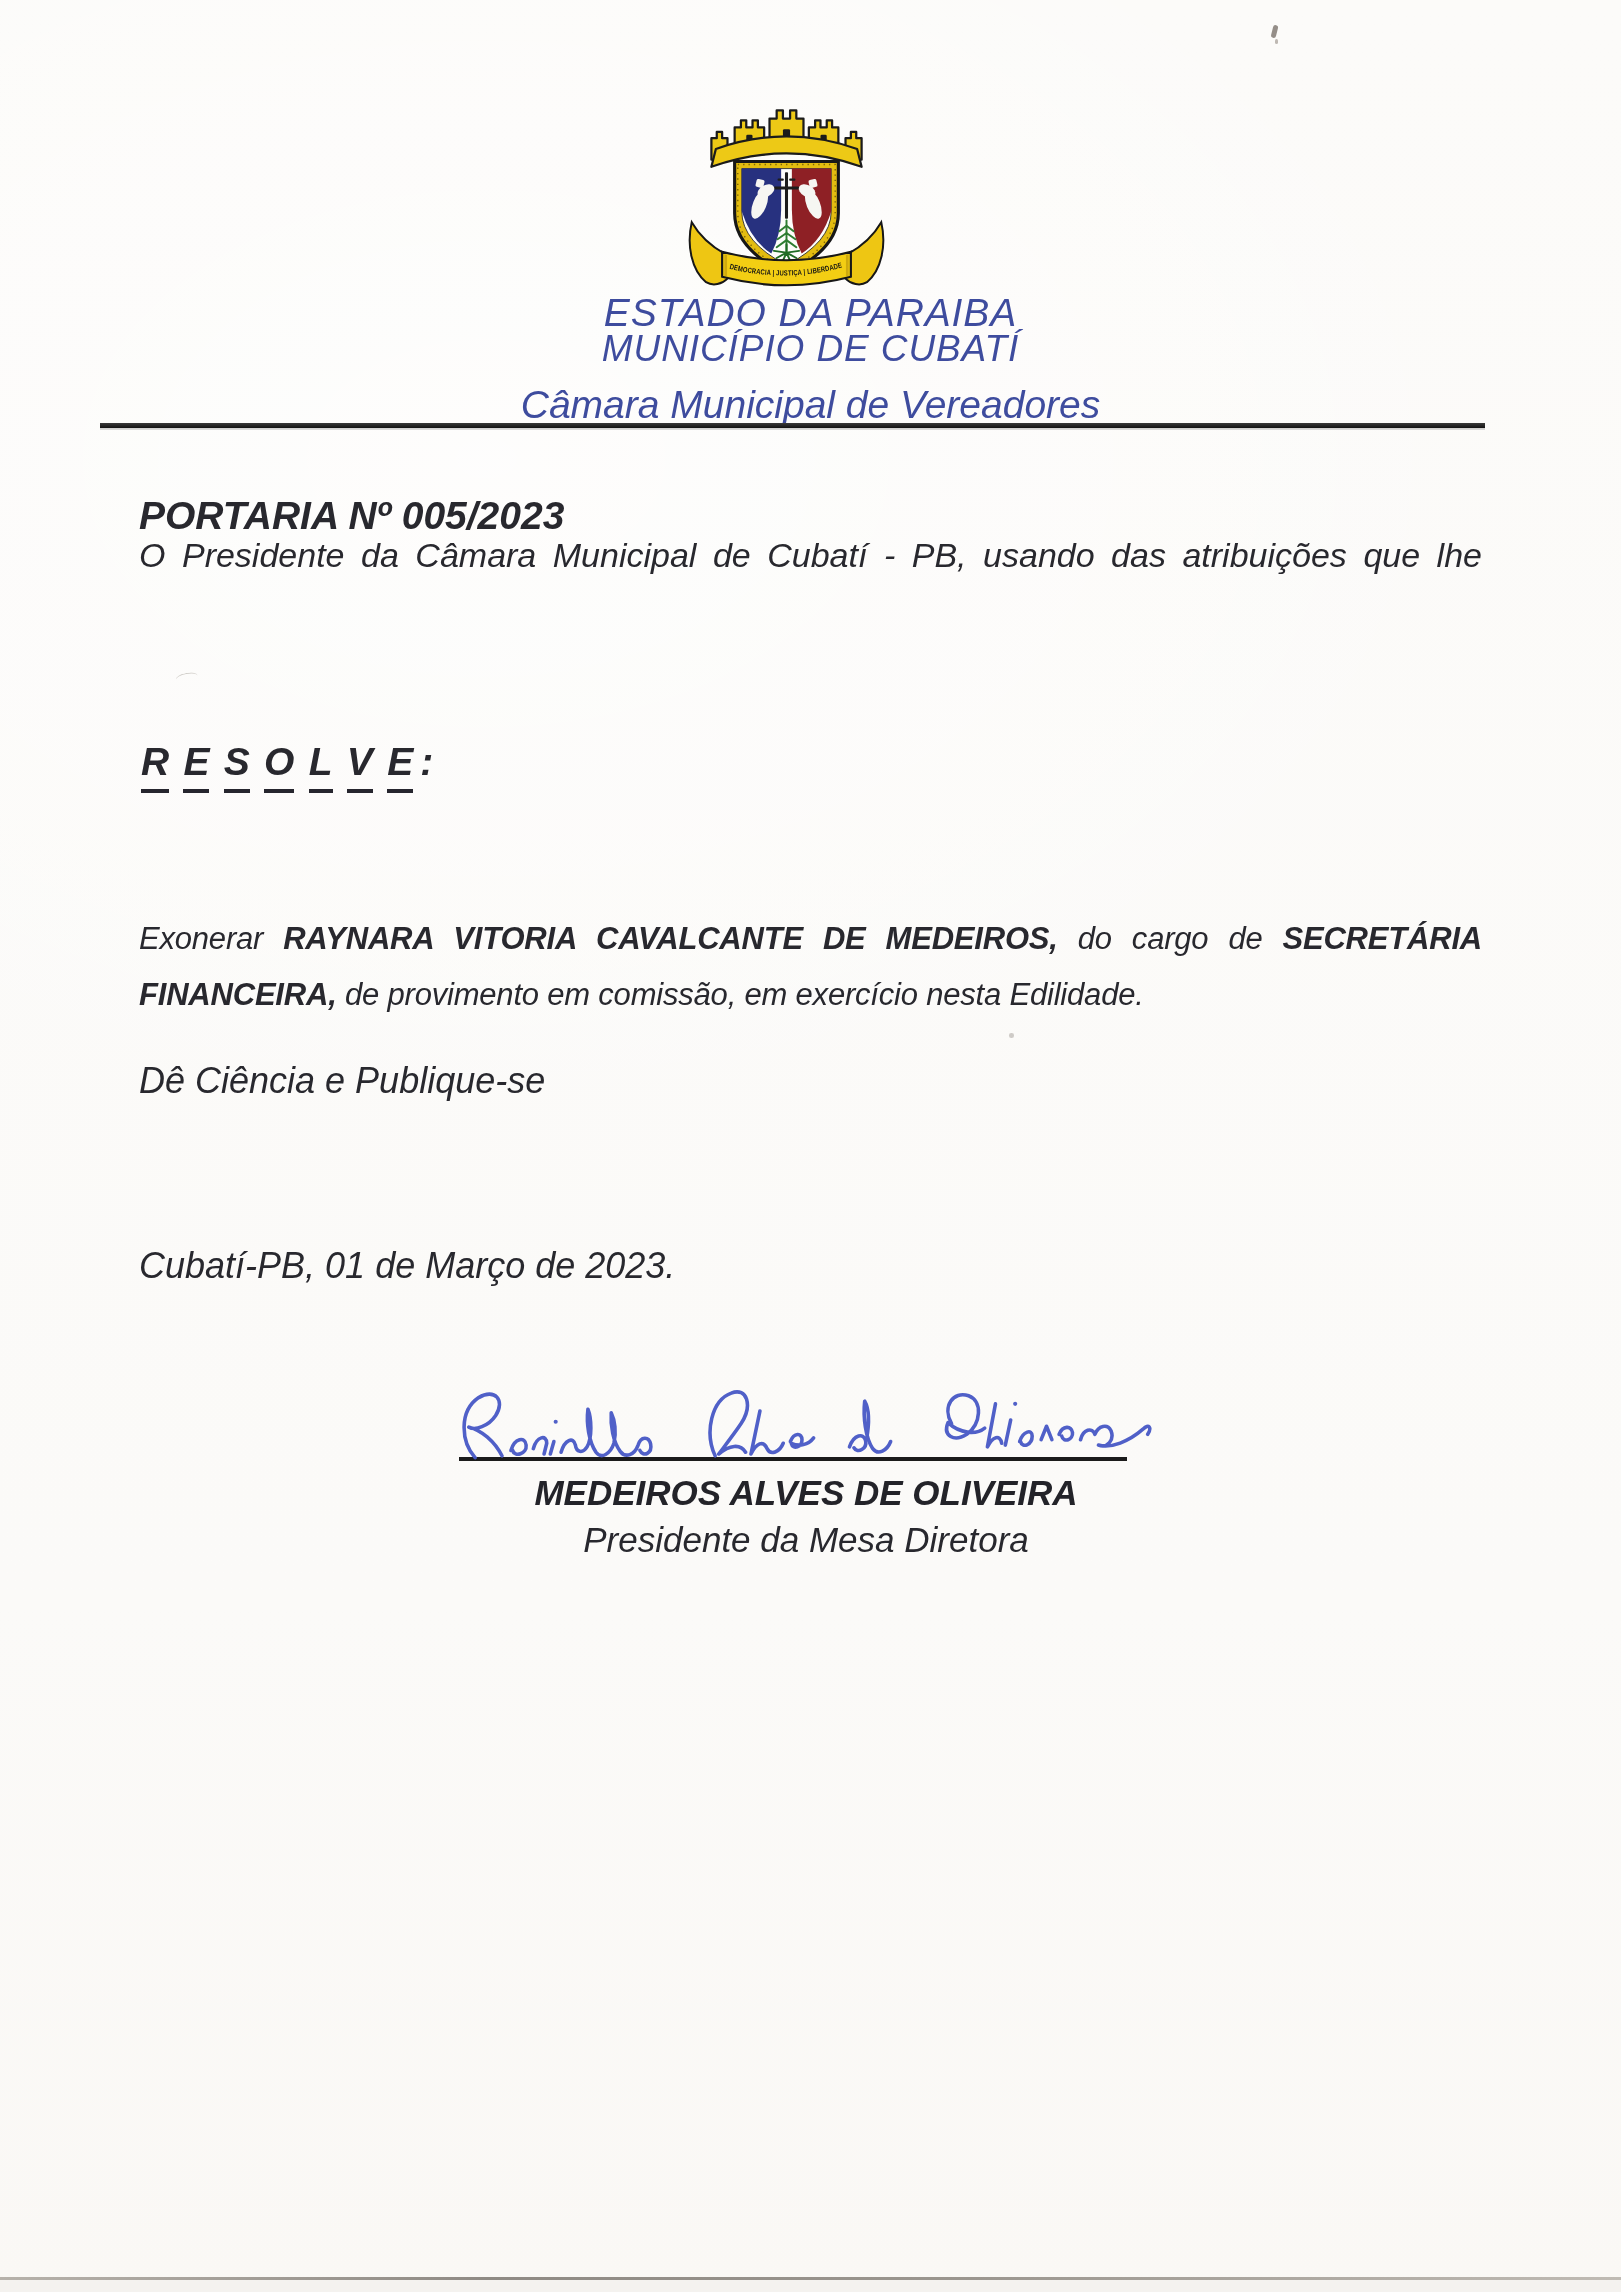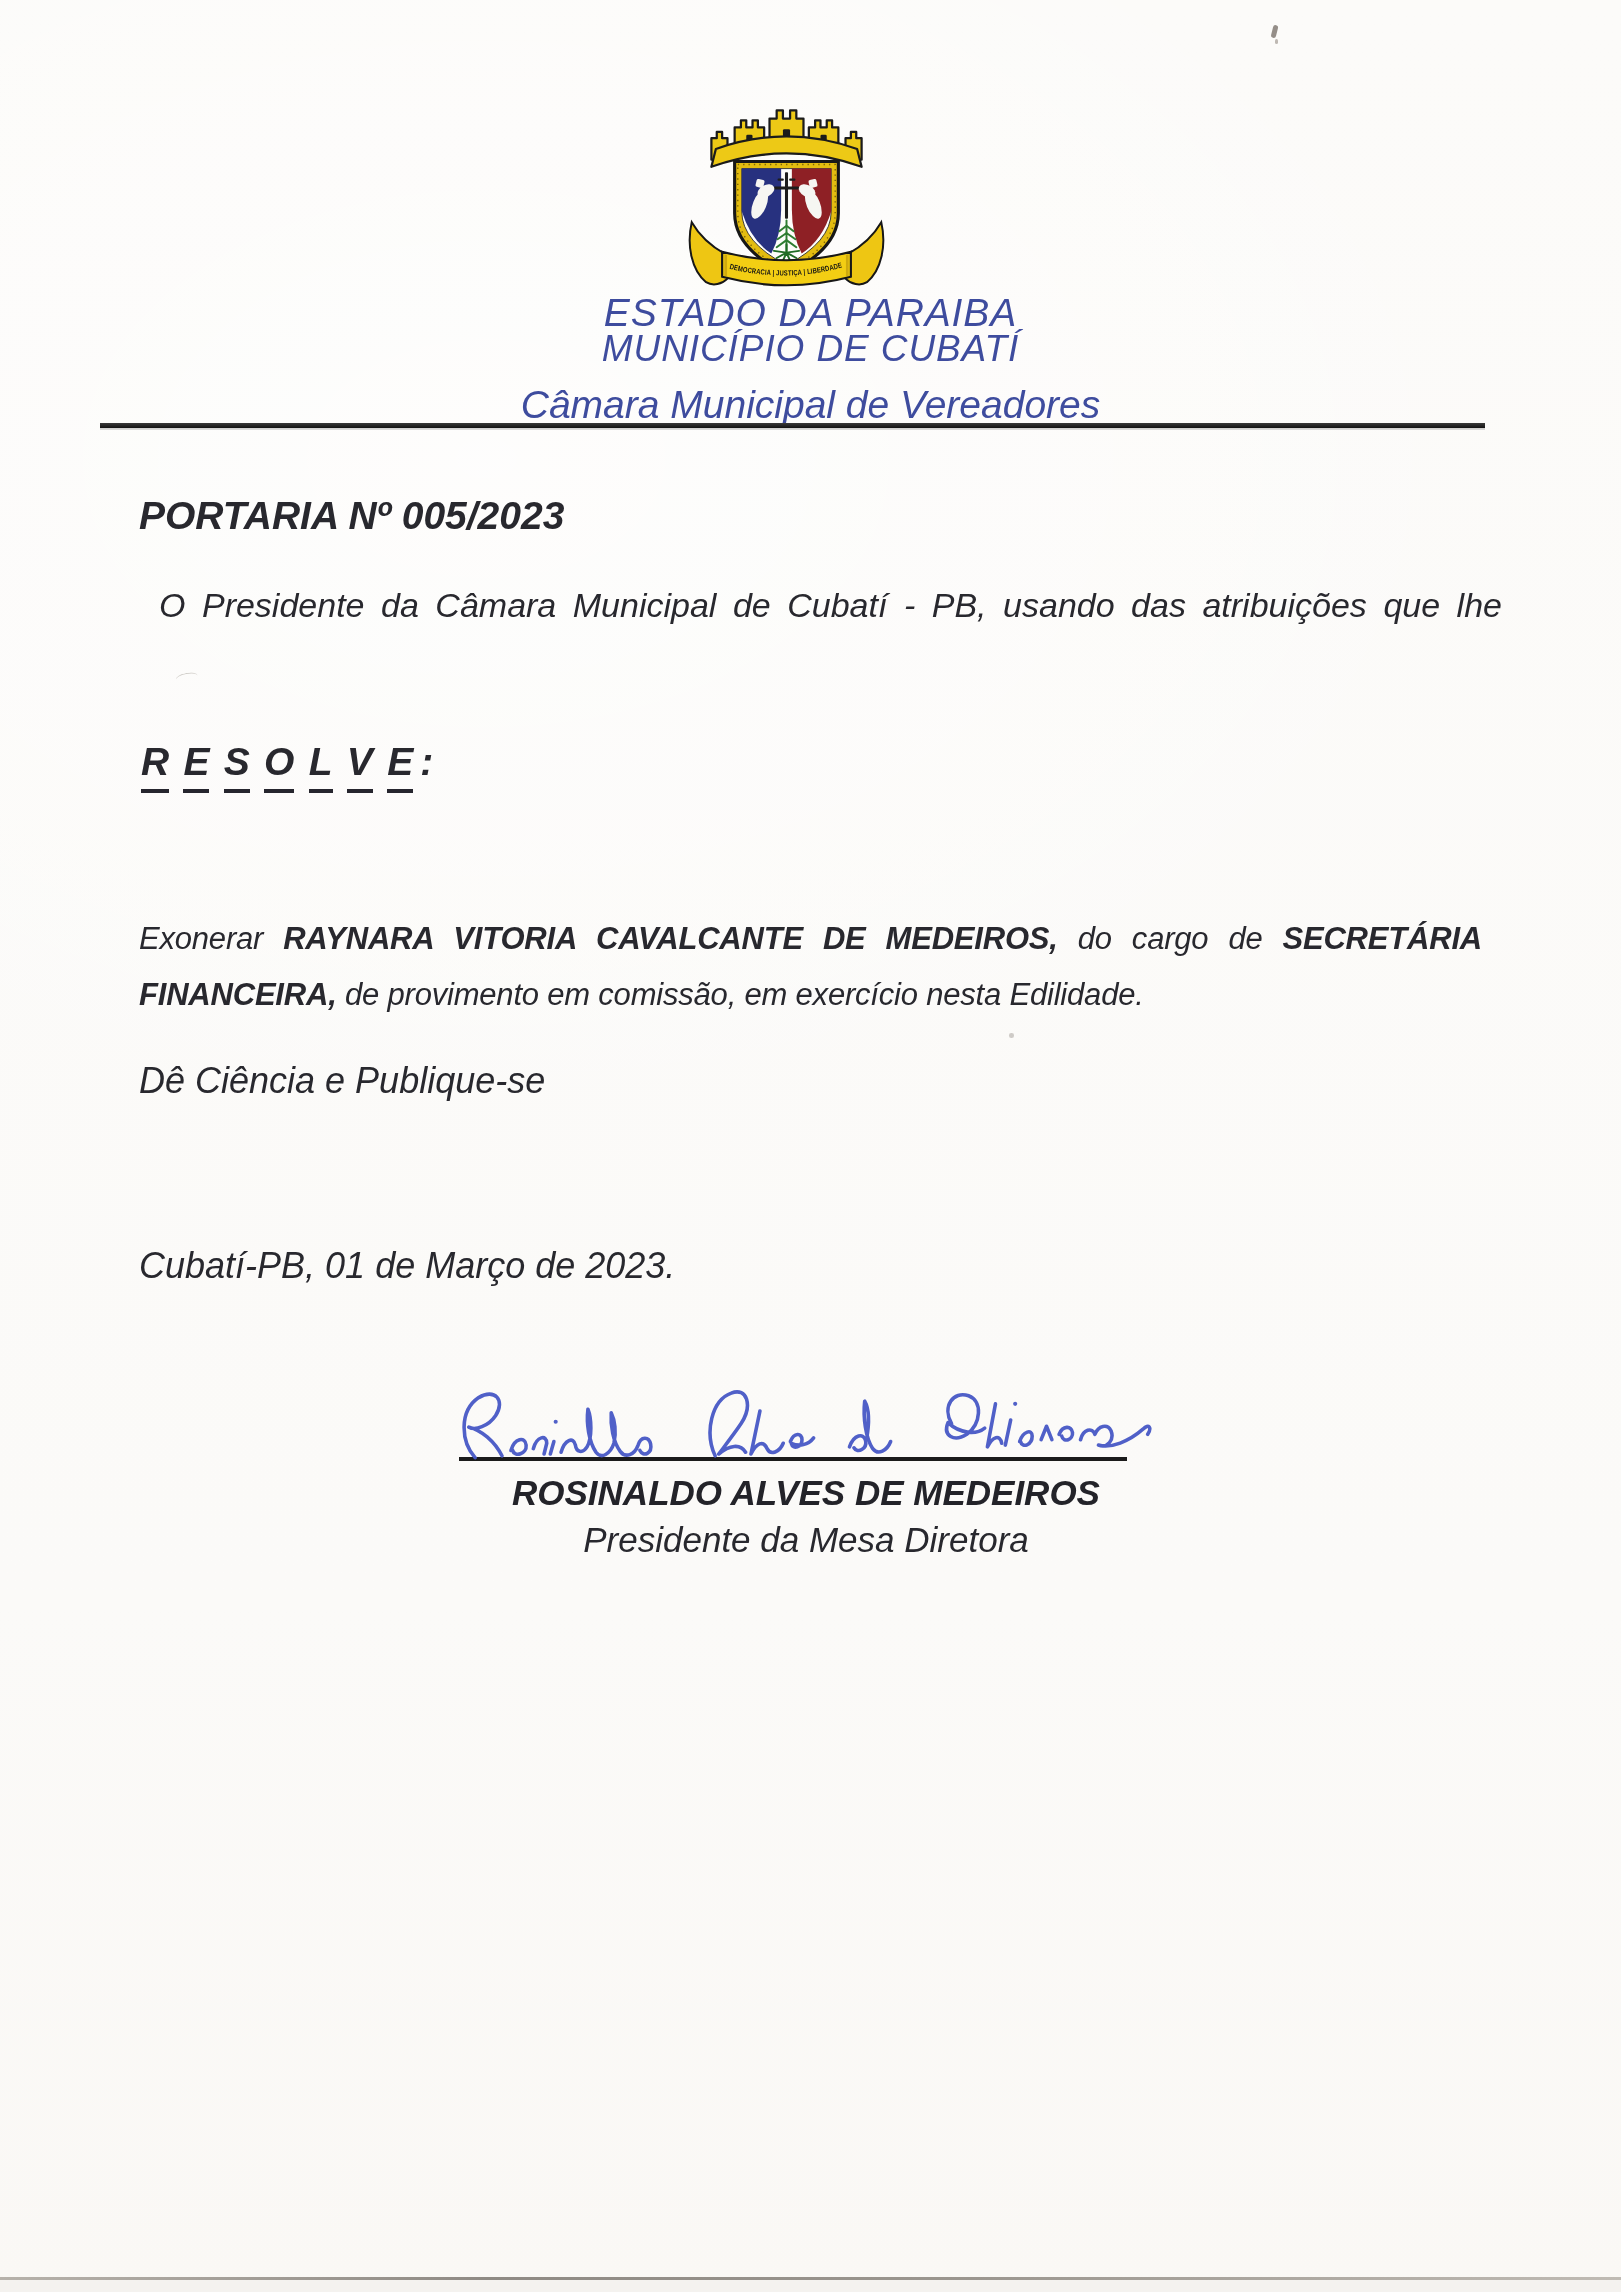--- a/index.html
+++ b/index.html
@@ -15,21 +15,21 @@
   
   .hdr{left:18px;width:1585px;text-align:center;font-style:italic;color:#3e4c9e;}
   .hdr-state{top:291px;font-size:39px;letter-spacing:0.9px;}
   .hdr-muni{top:328px;font-size:37px;letter-spacing:0.9px;}
   .hdr-chamber{top:383px;font-size:39px;}
   .hrule{top:423px;left:100px;width:1385px;height:4.5px;background:linear-gradient(180deg,#3a3a3a,#121212);box-shadow:0 1.8px 0 rgba(80,80,80,.25);}
   
   .bodytxt{font-style:italic;color:#28282e;}
   .portaria{top:494px;left:139px;font-size:39px;font-weight:bold;}
   .pline{left:139px;width:1343px;font-size:34px;line-height:1.0;}
-  .p1l1{top:588px;text-align:justify;text-align-last:justify;margin-left:20px;}
+  .p1l1{top:538px;text-align:justify;text-align-last:justify;}
   .p1l2{top:620px;}
   .resolve{top:740px;left:141px;font-size:39px;font-weight:bold;}
   .resolve span{display:inline-block;margin-right:14.3px;padding-bottom:5.4px;}
   .resolve span.rl-u{border-bottom:4.5px solid #26262e;}
   .resolve span.rl-p{margin-left:-7.2px;margin-right:0;}
   .rline{left:139px;width:1343px;font-size:31px;line-height:1.0;letter-spacing:-0.2px;margin-top:40px;}
   .r1l1{top:883px;text-align:justify;text-align-last:justify;}
   .r1l2{top:939px;font-style:italic;}
   .seg-b{font-weight:bold;}
   .closing{top:1060px;left:139px;font-size:36px;}
@@ -136,21 +136,21 @@
       <path d="M628,48 L622,76"></path>
       <path d="M638,72 C642,60 652,58 652,66 C652,76 641,80 639,72"></path>
       <path d="M662,70 L668,55 L674,70"></path>
       <path d="M682,64 C686,54 696,54 697,62 C698,70 687,74 685,66"></path>
       <path d="M706,70 C709,58 719,56 722,64 C726,54 736,52 740,60 C744,70 736,80 726,76 C740,80 760,72 776,58 C782,52 786,56 781,64"></path>
       <circle cx="120" cy="50" r="2.3" fill="#4758c6" stroke="none"></circle>
       <circle cx="633" cy="30" r="2.3" fill="#4758c6" stroke="none"></circle>
     </g>
   </svg>
   <div class="abs sig-line"></div>
-  <div class="abs sig-center sig-name">ROSINALDO ALVES DE MEDEIROS</div>
+  <div class="abs sig-center sig-name">MEDEIROS ALVES DE OLIVEIRA</div>
   <div class="abs sig-center sig-role">Presidente da Mesa Diretora</div>
 
   <div class="abs spk1"></div>
   <div class="abs spk1b"></div>
   <div class="abs spk2"></div>
   <div class="abs spk3"></div>
   <div class="abs bottom-edge"></div>
   <div class="abs bottom-strip"></div>
 
 </div>

